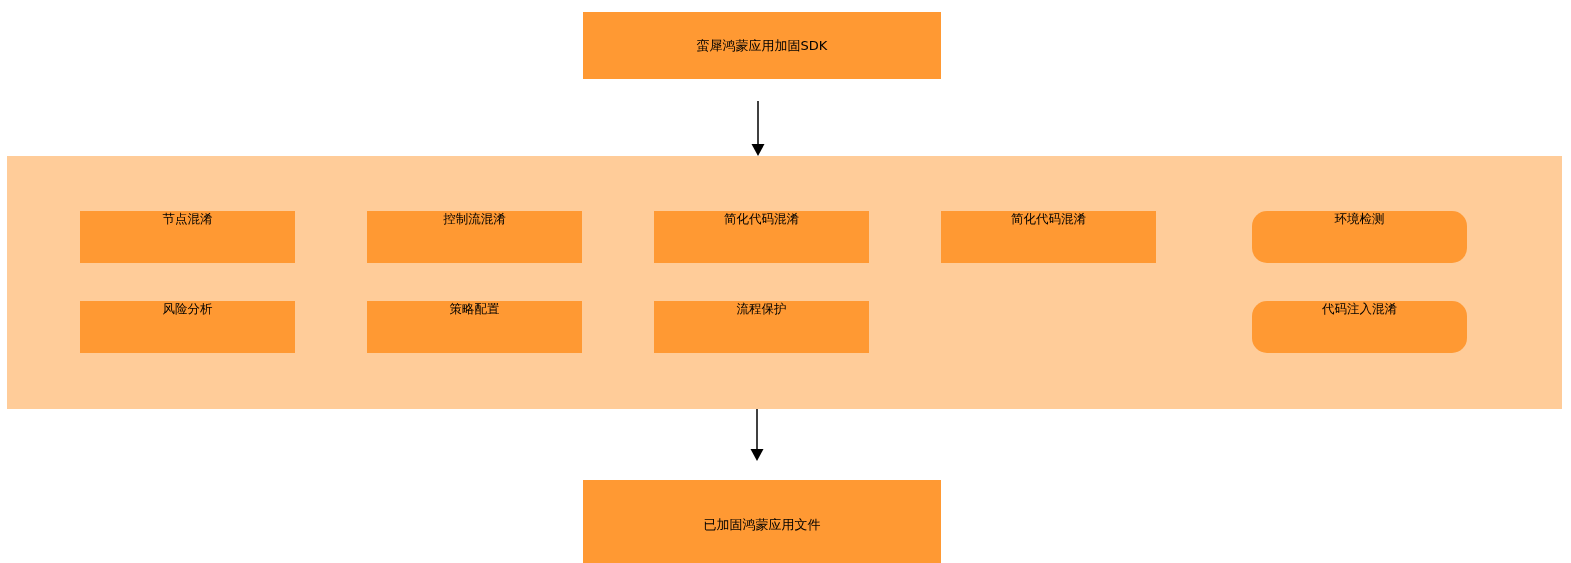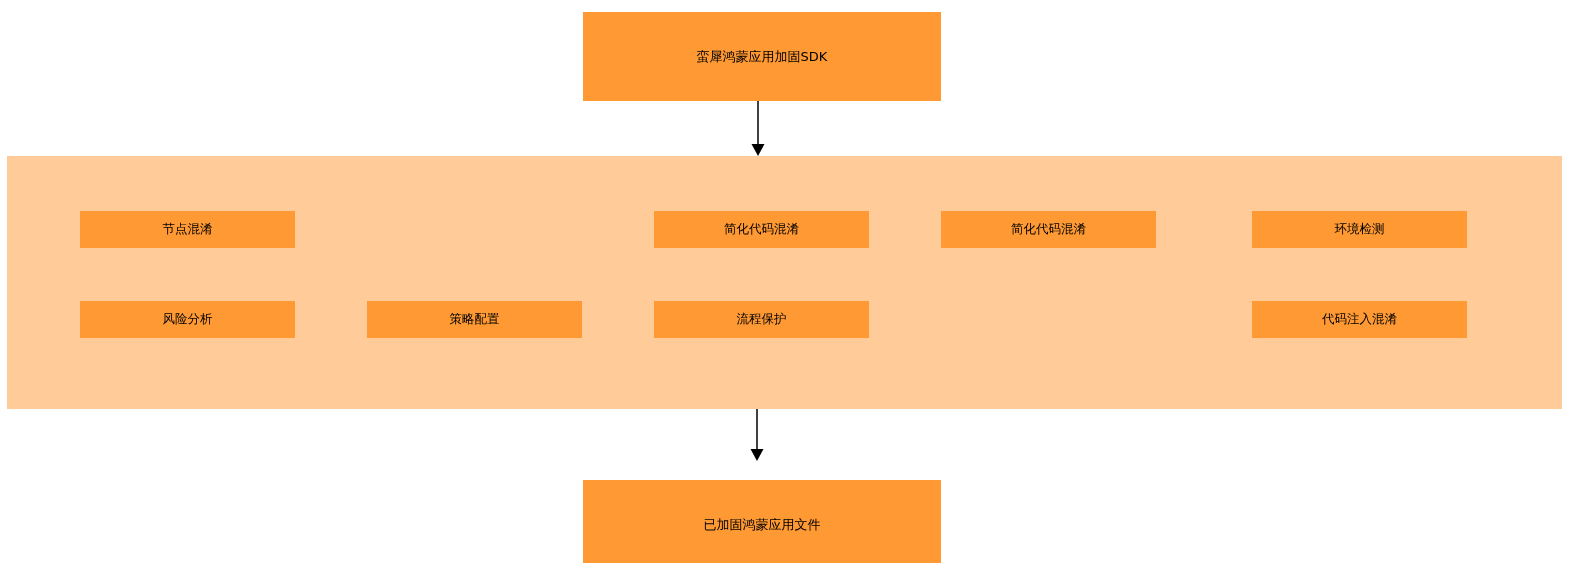--- a/index.html
+++ b/index.html
@@ -23,51 +23,51 @@
     display: flex;
     align-items: center;
     justify-content: center;
     color: #000000;
     font-size: 13px;
     text-align: center;
     box-sizing: border-box;
   }
   .node-top {
     left: 583px; top: 12px;
-    width: 358px; height: 89px;
+    width: 358px; height: 67px;
   }
   .node-bottom {
     left: 583px; top: 461px;
     width: 358px; height: 90px; margin-top: 19px;
   }
   .container-band {
     position: absolute;
     left: 7px; top: 156px;
     width: 1555px; height: 253px;
     background: var(--container-fill, #FFCC99);
   }
   .module {
     position: absolute;
-    width: 215px; height: 37px;
+    width: 215px; height: 52px;
     background: var(--node-fill, #FF9933);
     display: flex;
-    align-items: center;
+    align-items: flex-start;
     justify-content: center;
     color: #000000;
     font-size: 12.5px;
     text-align: center;
     box-sizing: border-box;
   }
   .row1 { top: 55px; }
   .row2 { top: 145px; }
   .col1 { left: 73px; }
   .col2 { left: 360px; }
   .col3 { left: 647px; }
   .col4 { left: 934px; }
-  .col5 { left: 1245px; }
+  .col5 { left: 1245px; border-radius: 15px; }
   .arrow-svg {
     position: absolute;
     overflow: visible;
   }
   .arrow-1 { left: 748px; top: 101px; }
   .arrow-2 { left: 747px; top: 409px; }
 </style>
 </head>
 <body>
 
@@ -79,20 +79,23 @@
 
   <svg class="arrow-svg arrow-1" width="20" height="55">
     <line x1="10" y1="0" x2="10" y2="44" stroke="#000000" stroke-width="1.5"></line>
     <polygon points="3.5,43 16.5,43 10,55" fill="#000000"></polygon>
   </svg>
 
   <div class="container-band">
 
     <div class="module row1 col1">
       <span>节点混淆</span>
+    </div>
+    <div class="module row1 col2">
+      <span>控制流混淆</span>
     </div>
     <div class="module row1 col3">
       <span>简化代码混淆</span>
     </div>
     <div class="module row1 col4">
       <span>简化代码混淆</span>
     </div>
     <div class="module row1 col5">
       <span>环境检测</span>
     </div>

